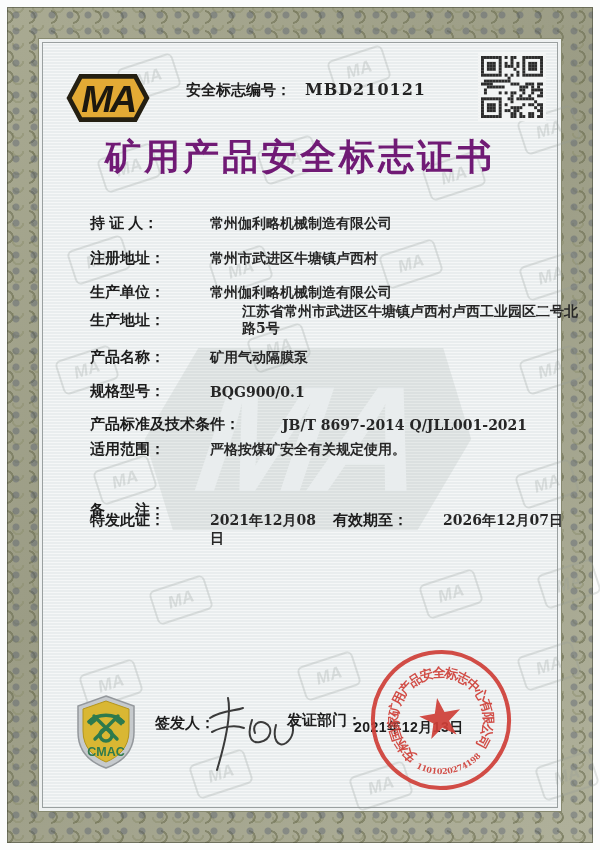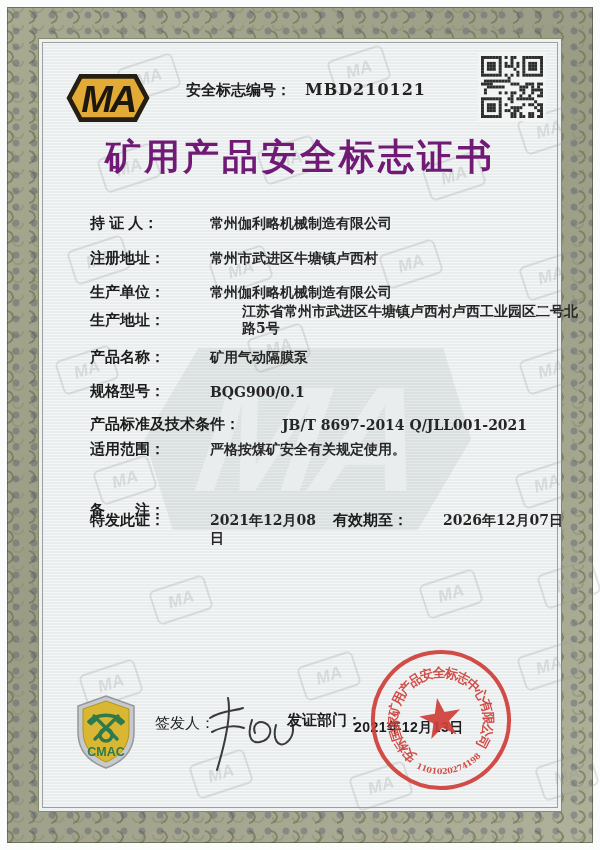--- a/index.html
+++ b/index.html
@@ -49,21 +49,21 @@
   .dates .lbl{width:120px;}
   .dates .v1{width:113px;margin-top:36px;}
   .dates .lbl2{width:110px;margin-left:10px;}
   
   .notice{position:absolute;left:88px;top:548px;width:430px;}
   .notice-line{font-size:14.5px;font-weight:700;color:#242424;line-height:19.5px;
       font-family:"DejaVu Serif",serif;white-space:nowrap;}
   .notice-line:first-child{text-indent:2em;}
   
   .badge{position:absolute;left:74px;top:694px;}
-  .signer{position:absolute;left:155px;top:714px;font-size:15px;font-weight:400;color:#1c1c1c;}
+  .signer{position:absolute;left:155px;top:714px;font-size:15px;font-weight:700;color:#1c1c1c;}
   .sig{position:absolute;left:198px;top:692px;}
   .dept{position:absolute;left:287px;top:711px;font-size:15px;font-weight:700;color:#1c1c1c;}
   .dept-date{position:absolute;left:354px;top:719px;font-size:14px;font-weight:700;color:#1d1d1d;letter-spacing:.5px;}
   
   .stamp{position:absolute;left:371px;top:650px;width:132px;height:132px;border:4px solid #cf3f38;
       border-radius:50%;transform:rotate(-10deg);opacity:.92;}
   .stamp .star{position:absolute;left:50%;top:50%;transform:translate(-50%,-54%);
       font-size:54px;color:#cf3f38;line-height:1;}
   .stamp span.rc{position:absolute;left:50%;top:50%;font-size:13px;font-weight:700;color:#cf3f38;}
   .stamp span.nc{position:absolute;left:50%;top:50%;font-size:8px;font-weight:700;color:#cf3f38;

